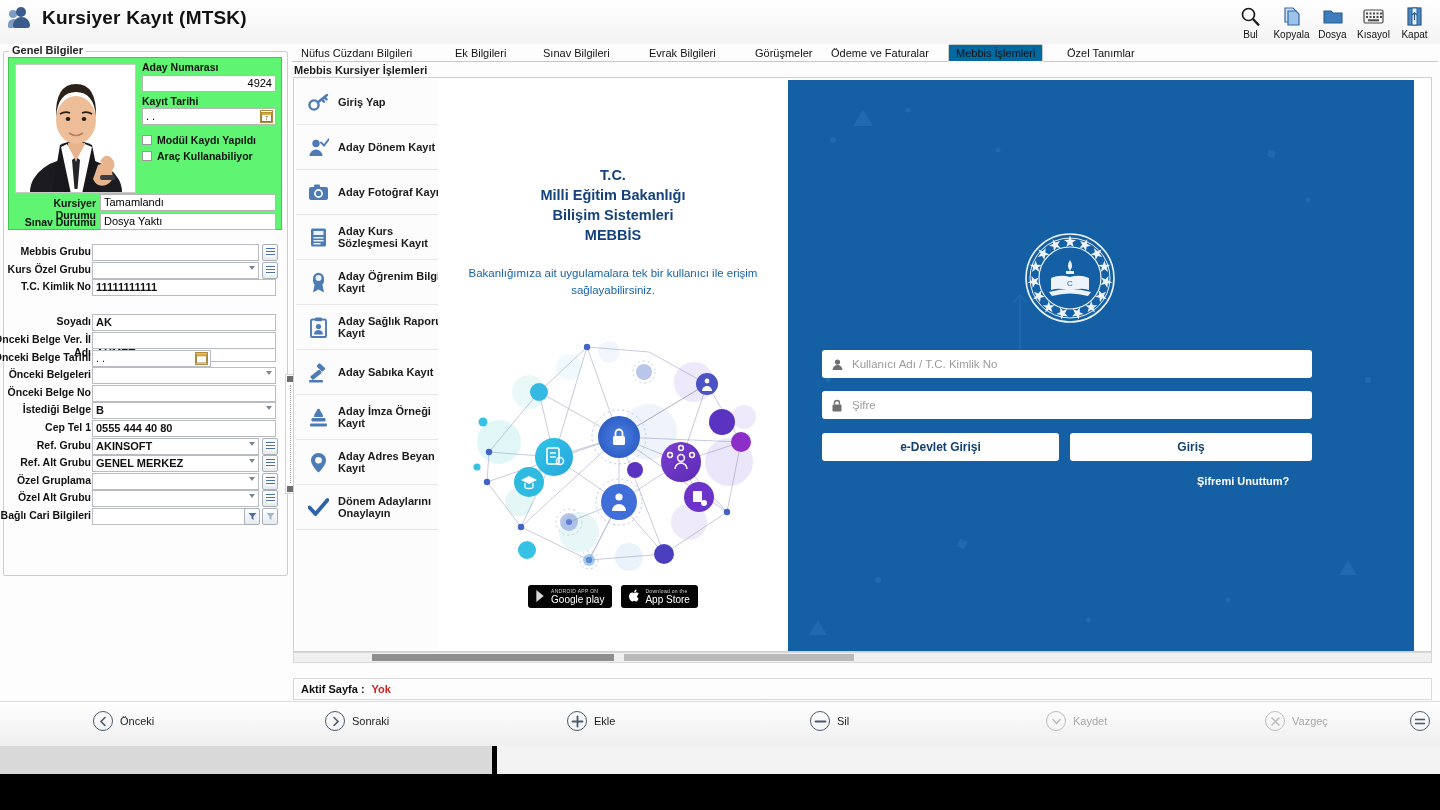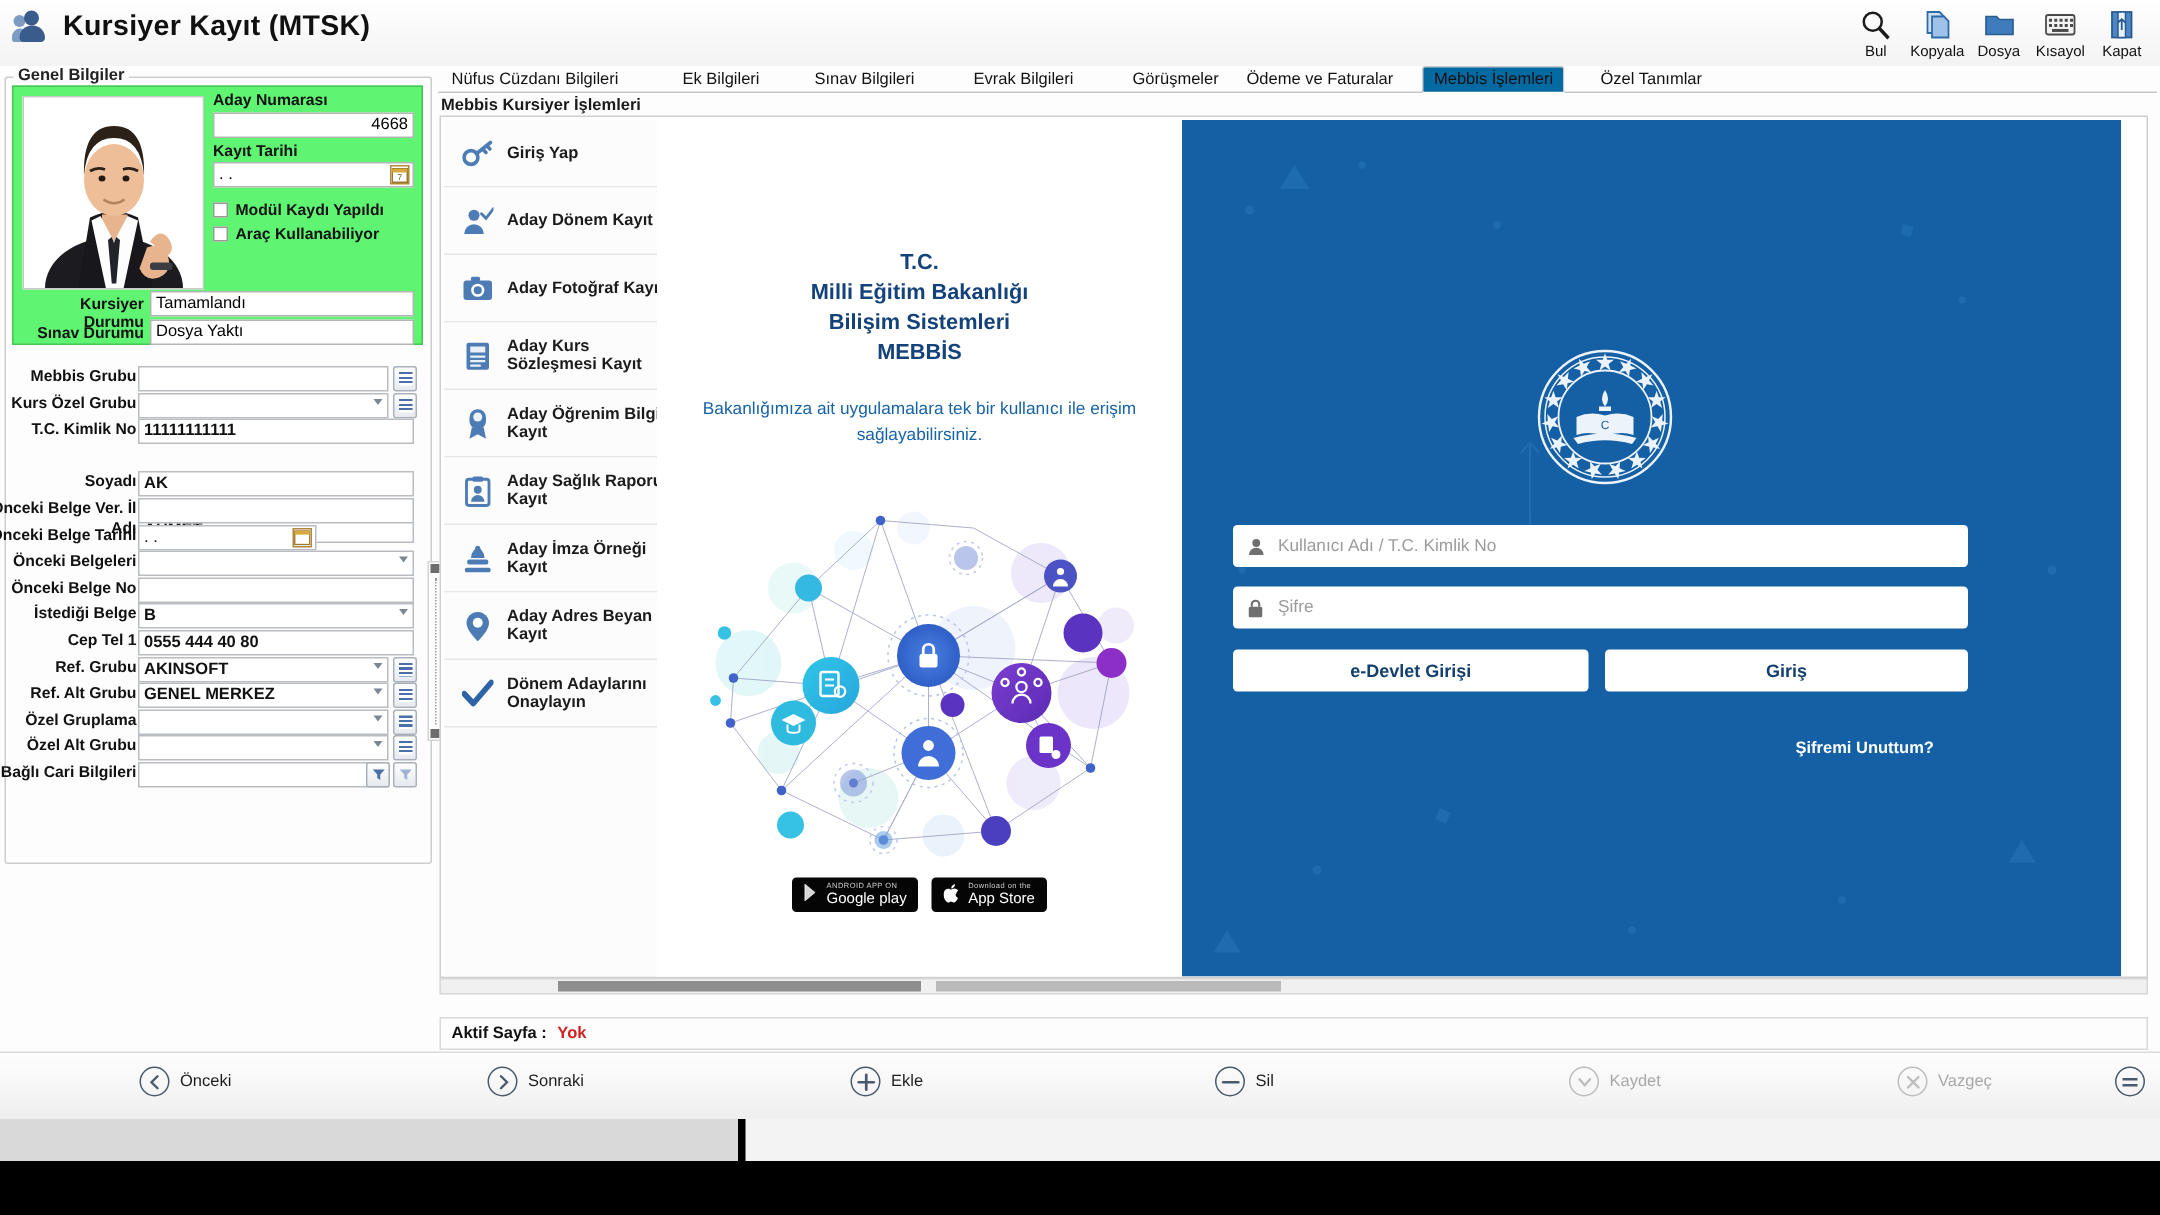--- a/index.html
+++ b/index.html
@@ -119,21 +119,21 @@
     position:absolute; height:28px; width:490px; background:#fff; border-radius:3px;
     display:flex; align-items:center;
   }
   .lfield .ic { width:30px; display:flex; align-items:center; justify-content:center; }
   .lfield .ph { color:#9b9b9b; font-size:11.5px; }
   .lbtn {
     position:absolute; height:28px; background:#fff; border-radius:3px;
     display:flex; align-items:center; justify-content:center;
     font-size:12px; font-weight:bold; color:#13406f; cursor:pointer;
   }
-  .forgot { position:absolute; color:#fff; font-size:11px; font-weight:bold; cursor:pointer;margin-top:18px; }
+  .forgot { position:absolute; color:#fff; font-size:11px; font-weight:bold; cursor:pointer; }
 
   .hscroll { position:absolute; left:1px; top:608px; width:1139px; height:11px; background:#f0f0f0; border:1px solid #d8d8d8; }
   .hscroll .th { position:absolute; top:1px; height:7px; background:#8e8e8e; }
   .hscroll .th2 { position:absolute; top:1px; height:7px; background:#b9b9b9; }
 
   .statusbar { position:absolute; left:1px; top:634px; width:1139px; height:22px; border:1px solid #d9d9d9; background:#fdfdfd; display:flex; align-items:center; padding-left:7px; gap:7px; }
   .statusbar .sk { font-size:11px; font-weight:bold; color:#111; }
   .statusbar .sv { font-size:11px; font-weight:bold; color:#cc2222; }
 
   
@@ -245,21 +245,21 @@
           <ellipse cx="68" cy="54" rx="2.3" ry="2" fill="#231a12"></ellipse>
           <path d="M53 68 q7 5 14 0" fill="none" stroke="#b5835f" stroke-width="1.6"></path>
           <path d="M44 49 q5 -3 10 -1 M66 48 q5 -2 10 1" fill="none" stroke="#2b2118" stroke-width="1.8"></path>
           <path d="M82 100 q10 -4 14 6 q3 10 -6 14 q-9 3 -13 -6 z" fill="#e7b48e"></path>
           <path d="M84 96 q7 -10 13 -1 q4 7 -2 11" fill="#e7b48e"></path>
           <rect x="84" y="110" width="15" height="5" rx="2" fill="#3c3c44"></rect>
         </svg>
       </div>
 
       <div style="position:absolute;left:133px;top:3px;" class="lbl-sm">Aday Numarası</div>
-      <div class="ginput" style="position:absolute;left:133px;top:17px;width:134px;text-align:right;line-height:15px;">4668</div>
+      <div class="ginput" style="position:absolute;left:133px;top:17px;width:134px;text-align:right;line-height:15px;">4924</div>
 
       <div style="position:absolute;left:133px;top:37px;" class="lbl-sm">Kayıt Tarihi</div>
       <div class="ginput" style="position:absolute;left:133px;top:50px;width:134px;line-height:15px;">. .</div>
       <div style="position:absolute;left:251px;top:52px;width:13px;height:13px;background:#fff;border:1px solid #b08a3a;display:flex;align-items:center;justify-content:center;">
         <svg width="11" height="11" viewBox="0 0 11 11">
             <rect x="0.5" y="1.5" width="10" height="9" fill="#fff" stroke="#9a7a2f" stroke-width="1"></rect>
             <rect x="0.5" y="1.5" width="10" height="2.5" fill="#d8a93e"></rect>
             <text x="5.5" y="9" font-size="5.5" text-anchor="middle" fill="#6b5a20" font-family="Liberation Sans, sans-serif">7</text>
           </svg>
       </div>
@@ -482,20 +482,32 @@
           <div class="menu-item">
             <span class="micon">
               <svg width="21" height="21" viewBox="0 0 21 21">
                 <rect x="3" y="2.5" width="15" height="17.5" rx="1.6" fill="none" stroke="#4d7cb5" stroke-width="1.9"></rect>
                 <rect x="7" y="0.6" width="7" height="3.6" rx="1" fill="#4d7cb5"></rect>
                 <circle cx="10.5" cy="9.5" r="2.6" fill="#4d7cb5"></circle>
                 <path d="M6 17.5a4.5 4.5 0 0 1 9 0z" fill="#4d7cb5"></path>
               </svg>
             </span>
             <span class="mlabel">Aday Sağlık Raporu Kayıt</span>
+          </div>
+          <div class="menu-item">
+            <span class="micon">
+              <svg width="21" height="21" viewBox="0 0 21 21">
+                <g fill="#4d7cb5">
+                  <rect x="2" y="10.5" width="12" height="4.4" rx="1.2" transform="rotate(-38 8 12.7)"></rect>
+                  <rect x="9" y="3" width="8.5" height="4.6" rx="1.2" transform="rotate(42 13 5)"></rect>
+                  <rect x="1" y="18" width="14" height="2.4" rx="1"></rect>
+                </g>
+              </svg>
+            </span>
+            <span class="mlabel">Aday Sabıka Kayıt</span>
           </div>
           <div class="menu-item">
             <span class="micon">
               <svg width="21" height="21" viewBox="0 0 21 21">
                 <path d="M6 10 q0 -3 1.5 -4.5 Q9 4 9 2.5 A2.3 2.3 0 0 1 12 2.5 q0 1.5 1.5 3 Q15 7 15 10z" fill="#4d7cb5"></path>
                 <rect x="3.5" y="11" width="14" height="3.4" rx="1.2" fill="#4d7cb5"></rect>
                 <rect x="2" y="16.5" width="17" height="3" rx="1" fill="#4d7cb5"></rect>
               </svg>
             </span>
             <span class="mlabel">Aday İmza Örneği Kayıt</span>

